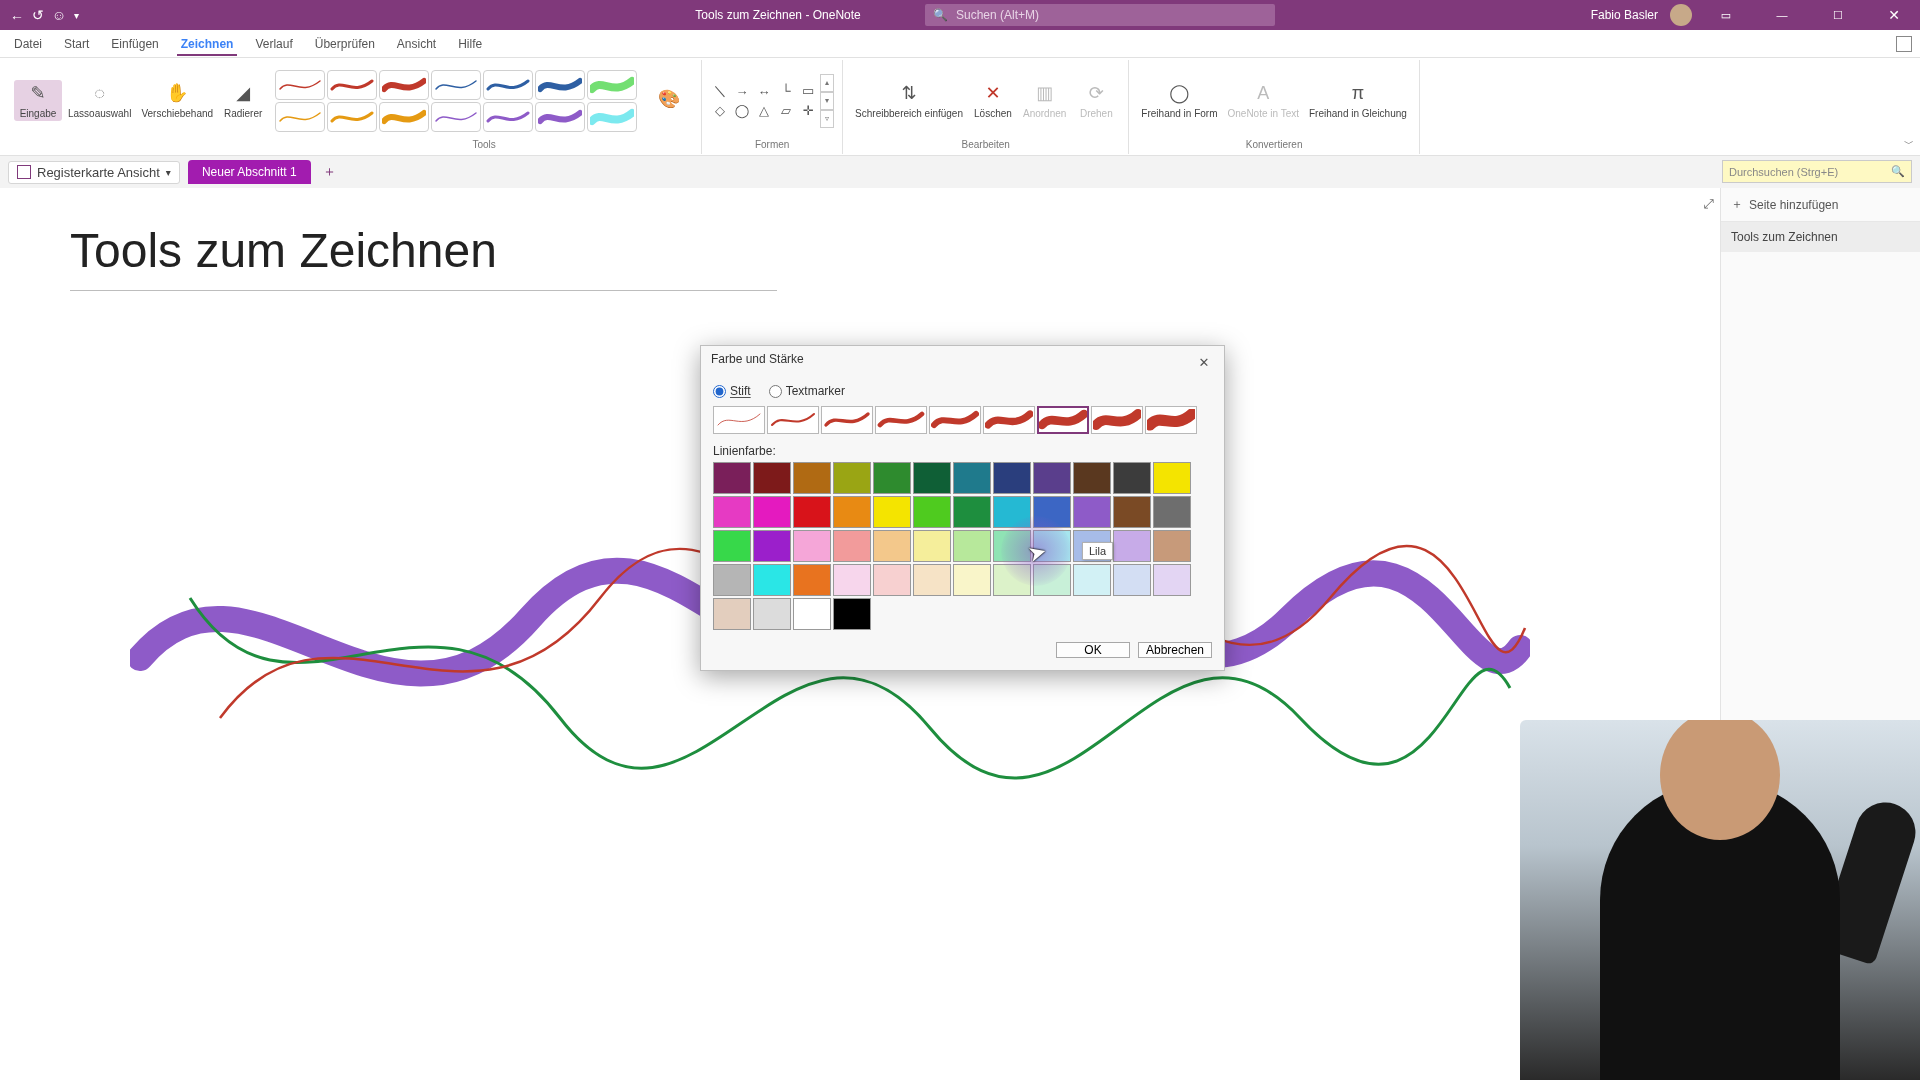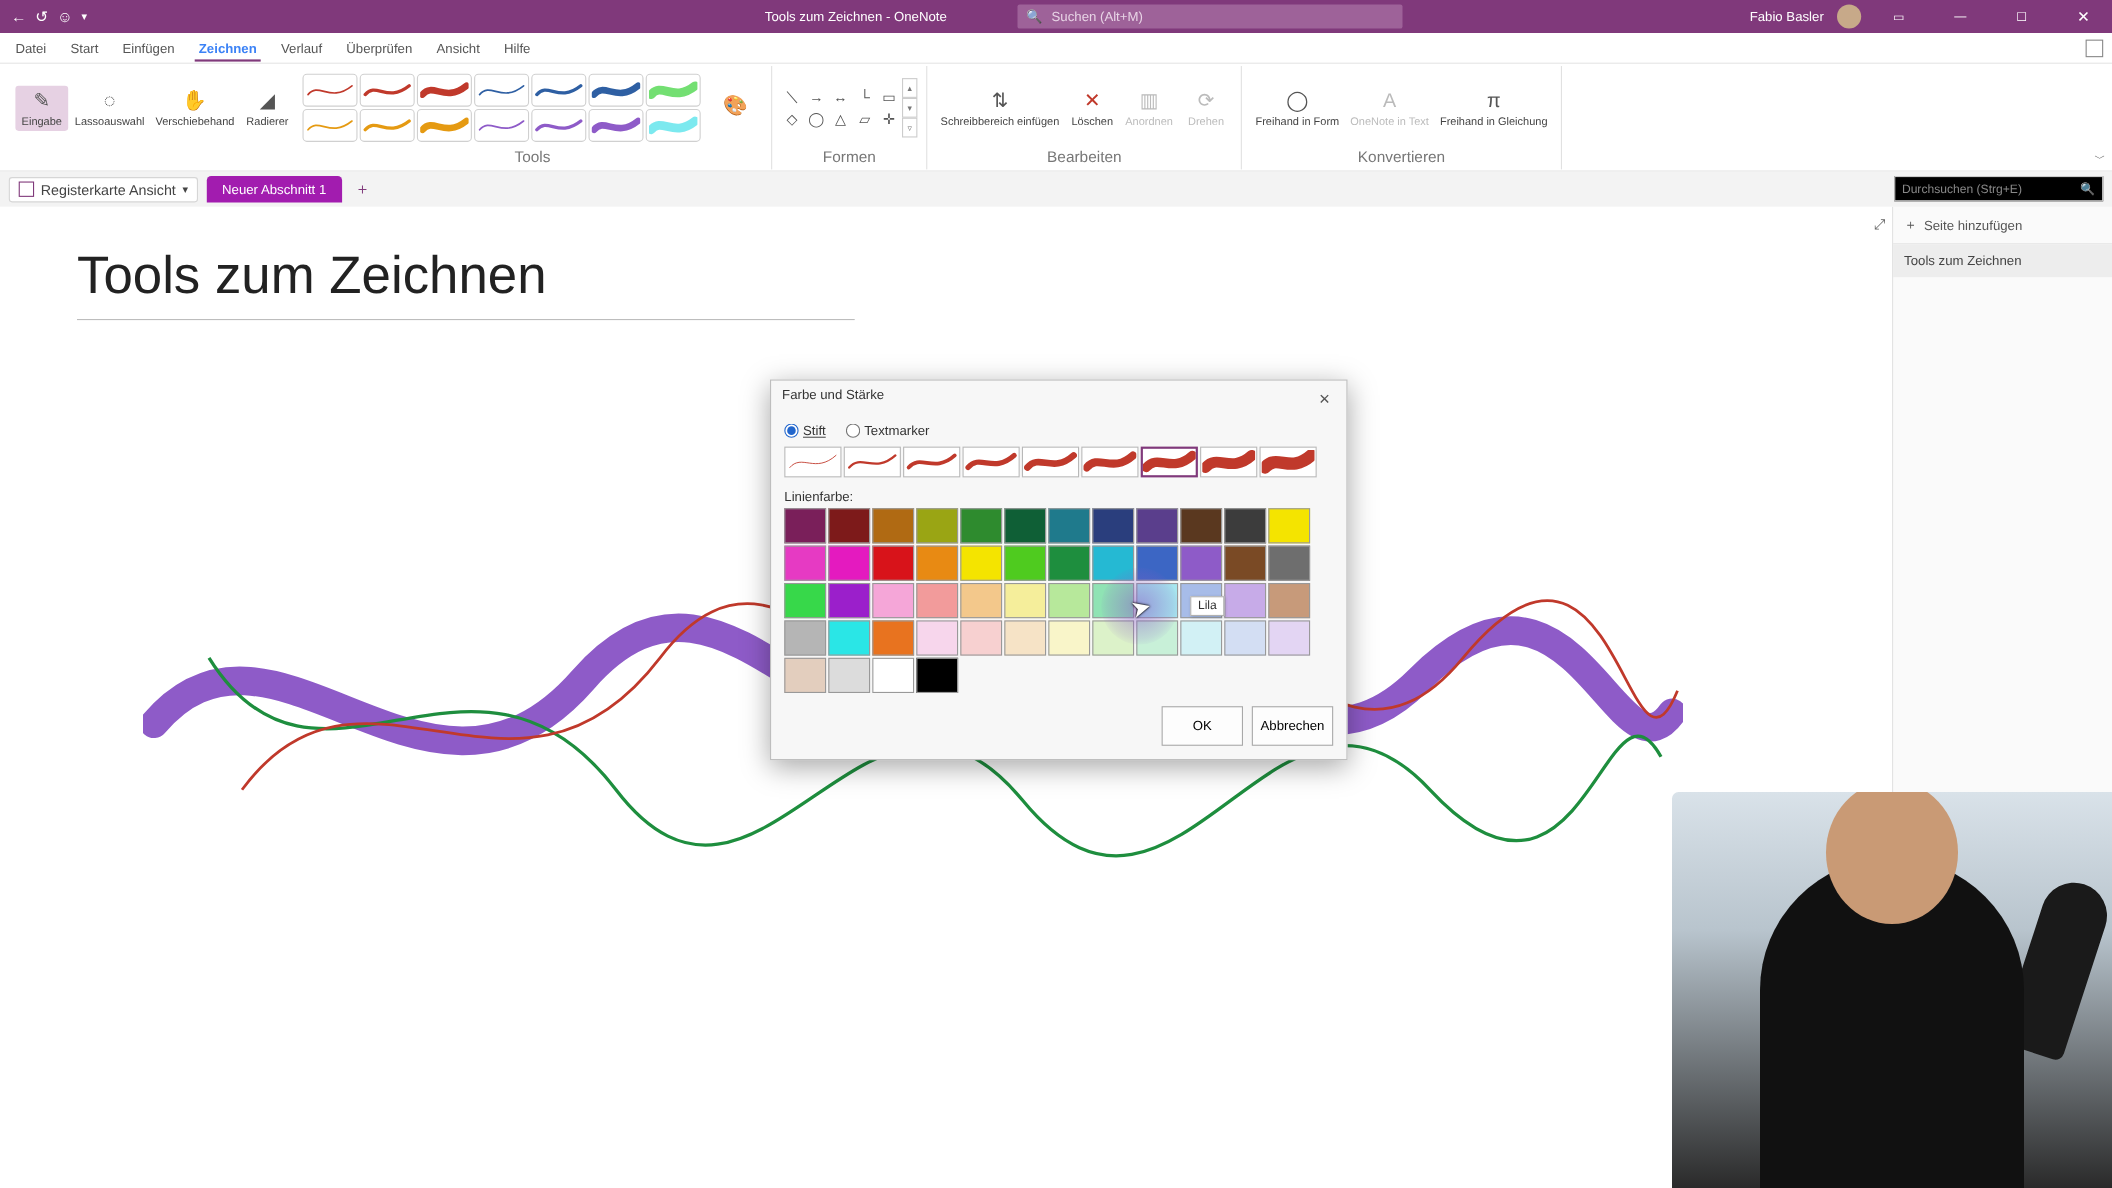--- a/index.html
+++ b/index.html
@@ -22,21 +22,21 @@
 .menubar .tab { padding: 4px 10px; font-size: 12px; color: #555; cursor: pointer;}
 .menubar .tab.active { color: #3b82f6; position: relative; font-weight: bold;}
 .menubar .tab.active::after{content:'';position:absolute;left:6px;right:6px;bottom:-1px;height:2px;background:#80397B;}
 .menubar .share-icon{position:absolute;right:8px;top:6px;width:16px;height:16px;border:1px solid #888;}
 
 
 .ribbon { height: 98px; border-bottom: 1px solid #E1E1E1; display: flex; padding: 2px 6px 0 6px; background: #fff; position:relative;}
 .ribbon-group { display: flex; flex-direction: column; align-items: center; border-right: 1px solid #E1E1E1; padding: 2px 8px; height: 94px;}
 .ribbon-group:last-child{border-right:none;}
 .ribbon-group .group-body{flex:1;display:flex;align-items:center;gap:2px;}
-.ribbon-group .group-label{font-size:14px;color:#777;padding-bottom:2px;text-align:center;}
+.ribbon-group .group-label{font-size:10px;color:#777;padding-bottom:2px;text-align:center;}
 .ribbon-btn{display:flex;flex-direction:column;align-items:center;justify-content:center;padding:2px 4px;font-size:10px;color:#444;min-width:48px;text-align:center;line-height:1.1;}
 .ribbon-btn.active{background:#E6D1E3;border-radius:3px;}
 .ribbon-btn .ico{width:24px;height:24px;display:flex;align-items:center;justify-content:center;font-size:18px;color:#555;margin-bottom:2px;}
 .ribbon-btn.disabled{color:#bbb;}
 .ribbon-btn.disabled .ico{color:#bbb;}
 
 .pen-gallery{display:grid;grid-template-columns:repeat(7,50px);grid-auto-rows:30px;gap:2px;}
 .pen-swatch{border:1px solid #D0D0D0;border-radius:4px;display:flex;align-items:center;justify-content:center;position:relative;background:#fff;}
 .pen-swatch svg{width:44px;height:20px;}
 
@@ -45,21 +45,21 @@
 .shape-gallery-wrap{display:flex;align-items:center;}
 .shape-scroll{display:flex;flex-direction:column;margin-left:2px;}
 .shape-scroll div{width:14px;height:18px;border:1px solid #ccc;font-size:8px;display:flex;align-items:center;justify-content:center;color:#777;}
 
 
 .nbbar{height:32px;background:#F3F3F3;display:flex;align-items:center;padding:0 8px;gap:8px;position:relative;}
 .nb-title{display:flex;align-items:center;gap:6px;font-size:13px;color:#444;background:#fff;border:1px solid #D6D6D6;padding:3px 8px;border-radius:3px;}
 .nb-title .nbicon{width:14px;height:14px;border:1px solid #80397B;}
 .section-tab{background:#a21caf;color:#fff;padding:5px 14px;font-size:12px;border-radius:4px 4px 0 0;}
 .add-section{width:22px;height:22px;display:flex;align-items:center;justify-content:center;color:#80397B;font-size:14px;}
-.searchbox{position:absolute;right:8px;top:4px;width:190px;height:23px;border:1px solid #CACACA;background:#000000;display:flex;align-items:center;padding:0 6px;font-size:11px;color:#888;justify-content:space-between;}
+.searchbox{position:absolute;right:8px;top:4px;width:190px;height:23px;border:1px solid #CACACA;background:#fef9c3;display:flex;align-items:center;padding:0 6px;font-size:11px;color:#888;justify-content:space-between;}
 
 
 .workspace{display:flex;height:calc(100% - 188px);}
 .canvas{flex:1;position:relative;background:#fff;overflow:hidden;}
 .page-title{position:absolute;left:70px;top:35px;font-size:48px;font-weight:300;color:#222;border-bottom:1px solid #BDBDBD;padding:0 280px 12px 0;}
 .drawing{position:absolute;left:130px;top:350px;width:1400px;height:260px;}
 .expand-icon{position:absolute;right:6px;top:8px;font-size:13px;color:#666;}
 
 
 .rightpanel{width:200px;border-left:1px solid #E3E3E3;background:#FAFAFA;display:flex;flex-direction:column;}
@@ -71,21 +71,21 @@
 .dialog-body{padding:6px 12px 12px 12px;}
 .radio-row{display:flex;gap:18px;align-items:center;margin-bottom:8px;}
 .radio-row label{display:flex;align-items:center;gap:4px;}
 .radio-row input{accent-color:#2266CC;}
 .thickness-row{display:flex;gap:2px;margin-bottom:10px;}
 .thickness-swatch{width:52px;height:28px;border:1px solid #B8B8B8;background:#fff;display:flex;align-items:center;justify-content:center;}
 .thickness-swatch.selected{border:2px solid #80397B;}
 .color-grid{display:grid;grid-template-columns:repeat(12,38px);grid-auto-rows:32px;gap:2px;}
 .color-cell{border:1px solid #999;}
 .dialog-footer{display:flex;justify-content:flex-end;gap:8px;padding:0 12px 12px 12px;}
-.dlg-btn{min-width:74px;height:36px;border:1px solid #A8A8A8;background:#FDFDFD;font-size:12px;}
+.dlg-btn{min-width:74px;height:16px;border:1px solid #A8A8A8;background:#FDFDFD;font-size:12px;}
 
 
 .cursor-highlight{position:absolute;width:70px;height:70px;border-radius:50%;background:radial-gradient(circle,rgba(138,92,200,0.55) 0%,rgba(138,92,200,0.15) 60%,rgba(138,92,200,0) 75%);pointer-events:none;}
 .cursor-arrow{position:absolute;font-size:22px;color:#fff;text-shadow:0 0 2px #000,0 0 2px #000;pointer-events:none;transform:rotate(-15deg);}
 .tooltip{position:absolute;background:#fff;border:1px solid #B0B0B0;padding:2px 6px;font-size:11px;color:#333;box-shadow:1px 1px 3px rgba(0,0,0,0.2);}
 
 
 .webcam{position:absolute;right:0;bottom:0;width:400px;height:360px;background:linear-gradient(180deg,#D9E2E9 0%,#B8C4CD 35%,#2A2A2A 100%);border-top-left-radius:6px;display:flex;align-items:flex-end;justify-content:center;overflow:hidden;}
 .webcam .sil{width:240px;height:300px;background:#111;border-radius:120px 120px 0 0;position:relative;}
 .webcam .sil::before{content:'';position:absolute;top:-70px;left:60px;width:120px;height:130px;background:#C99A75;border-radius:50%;}

